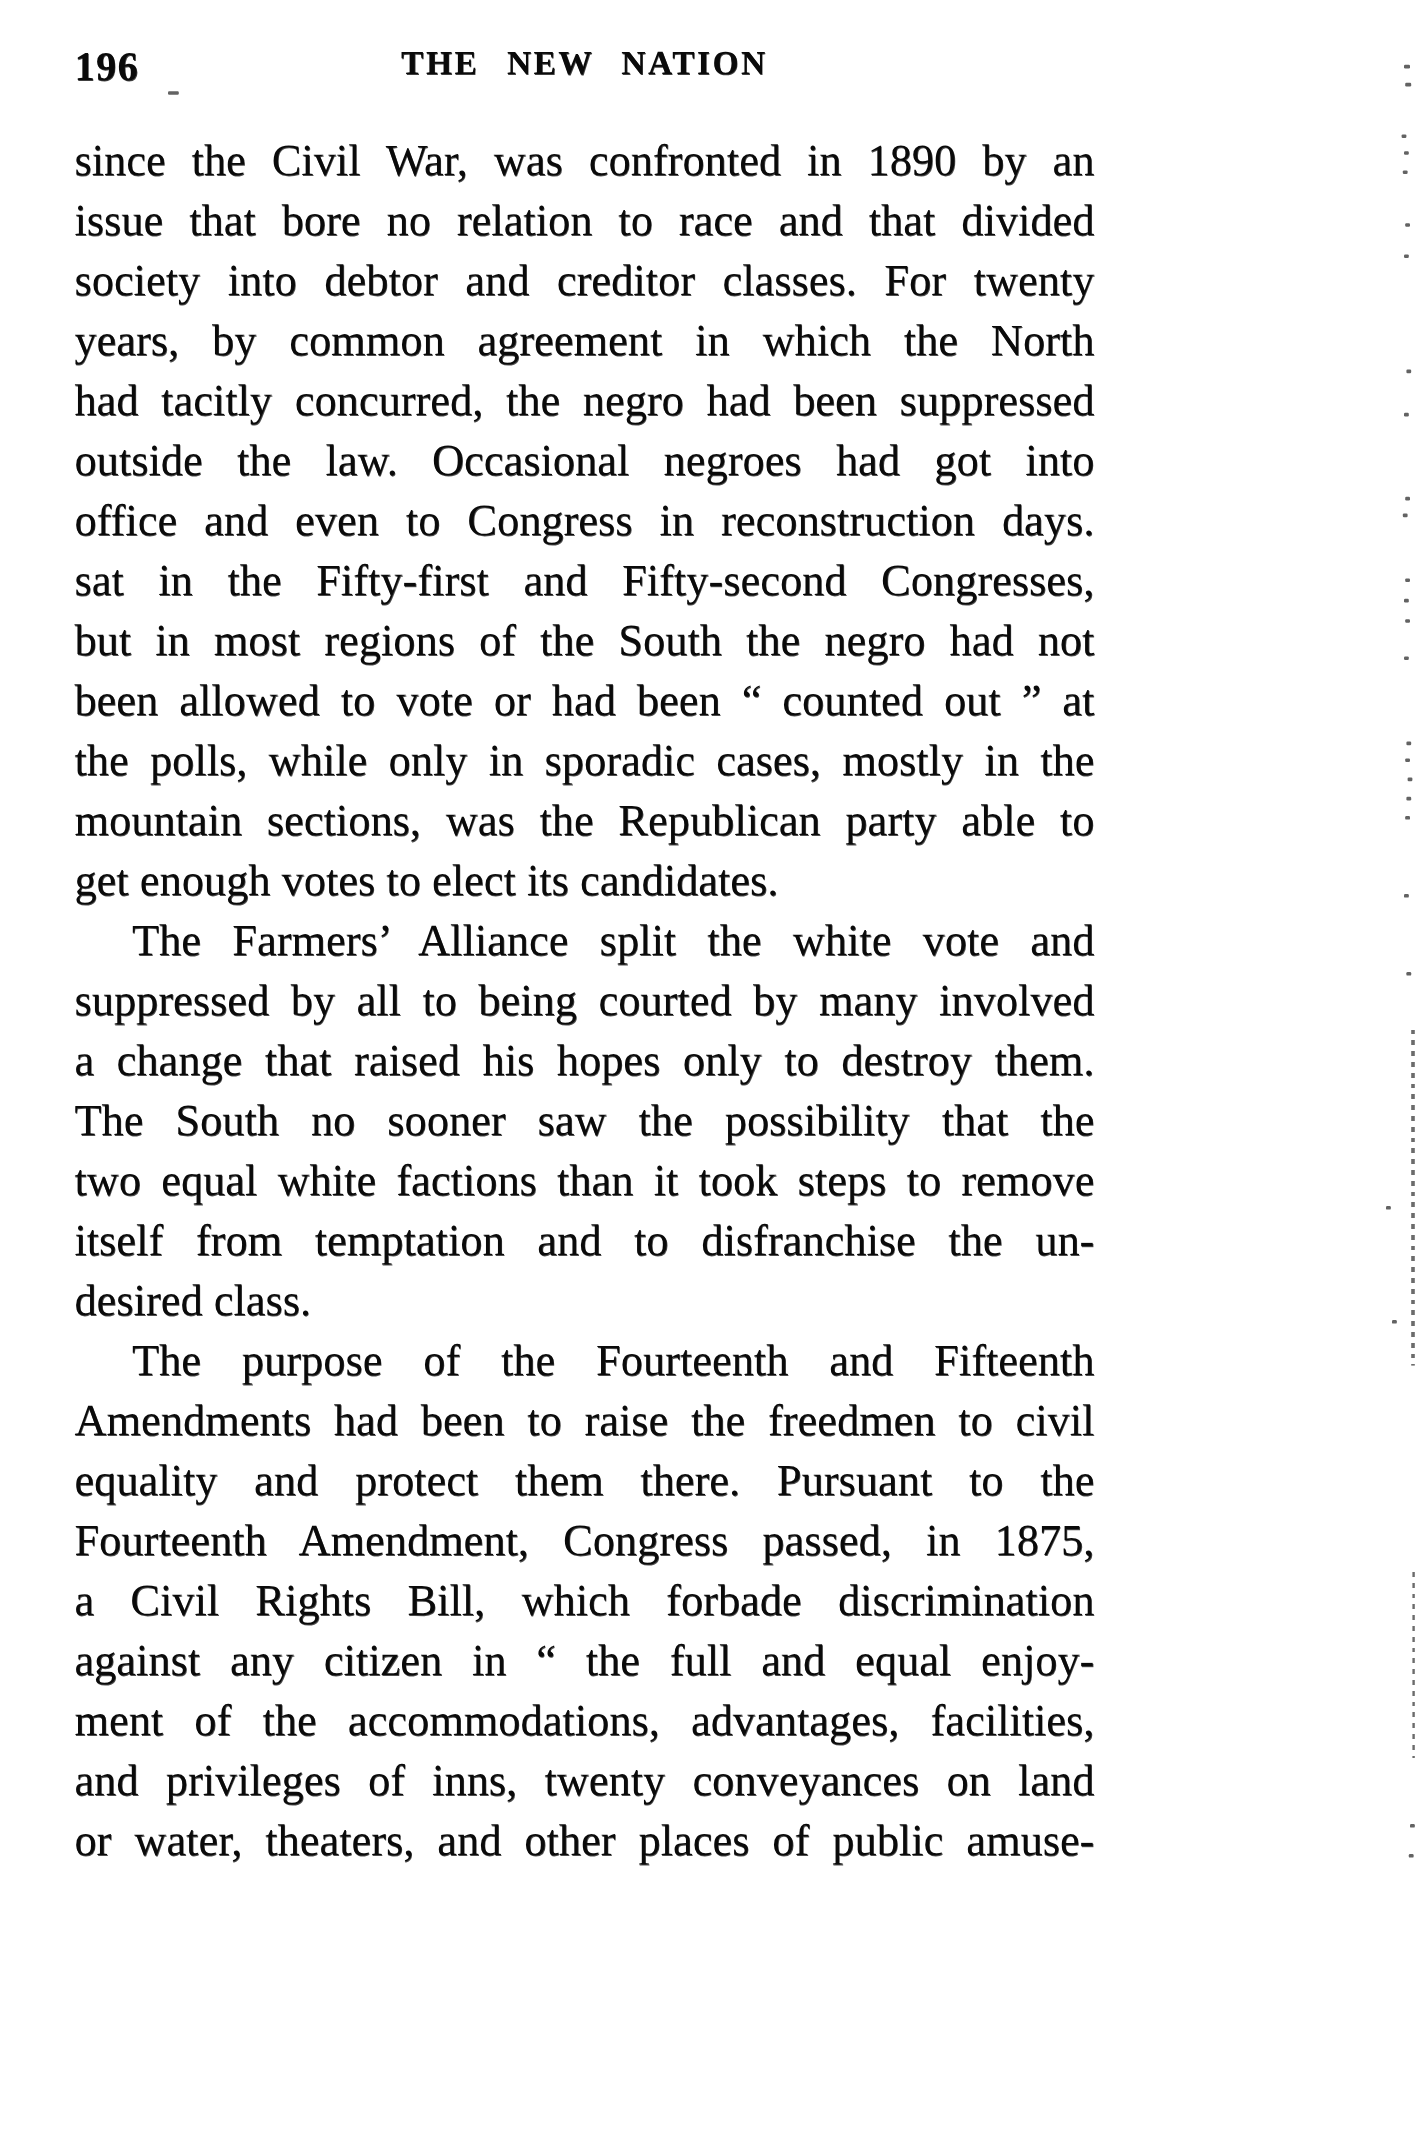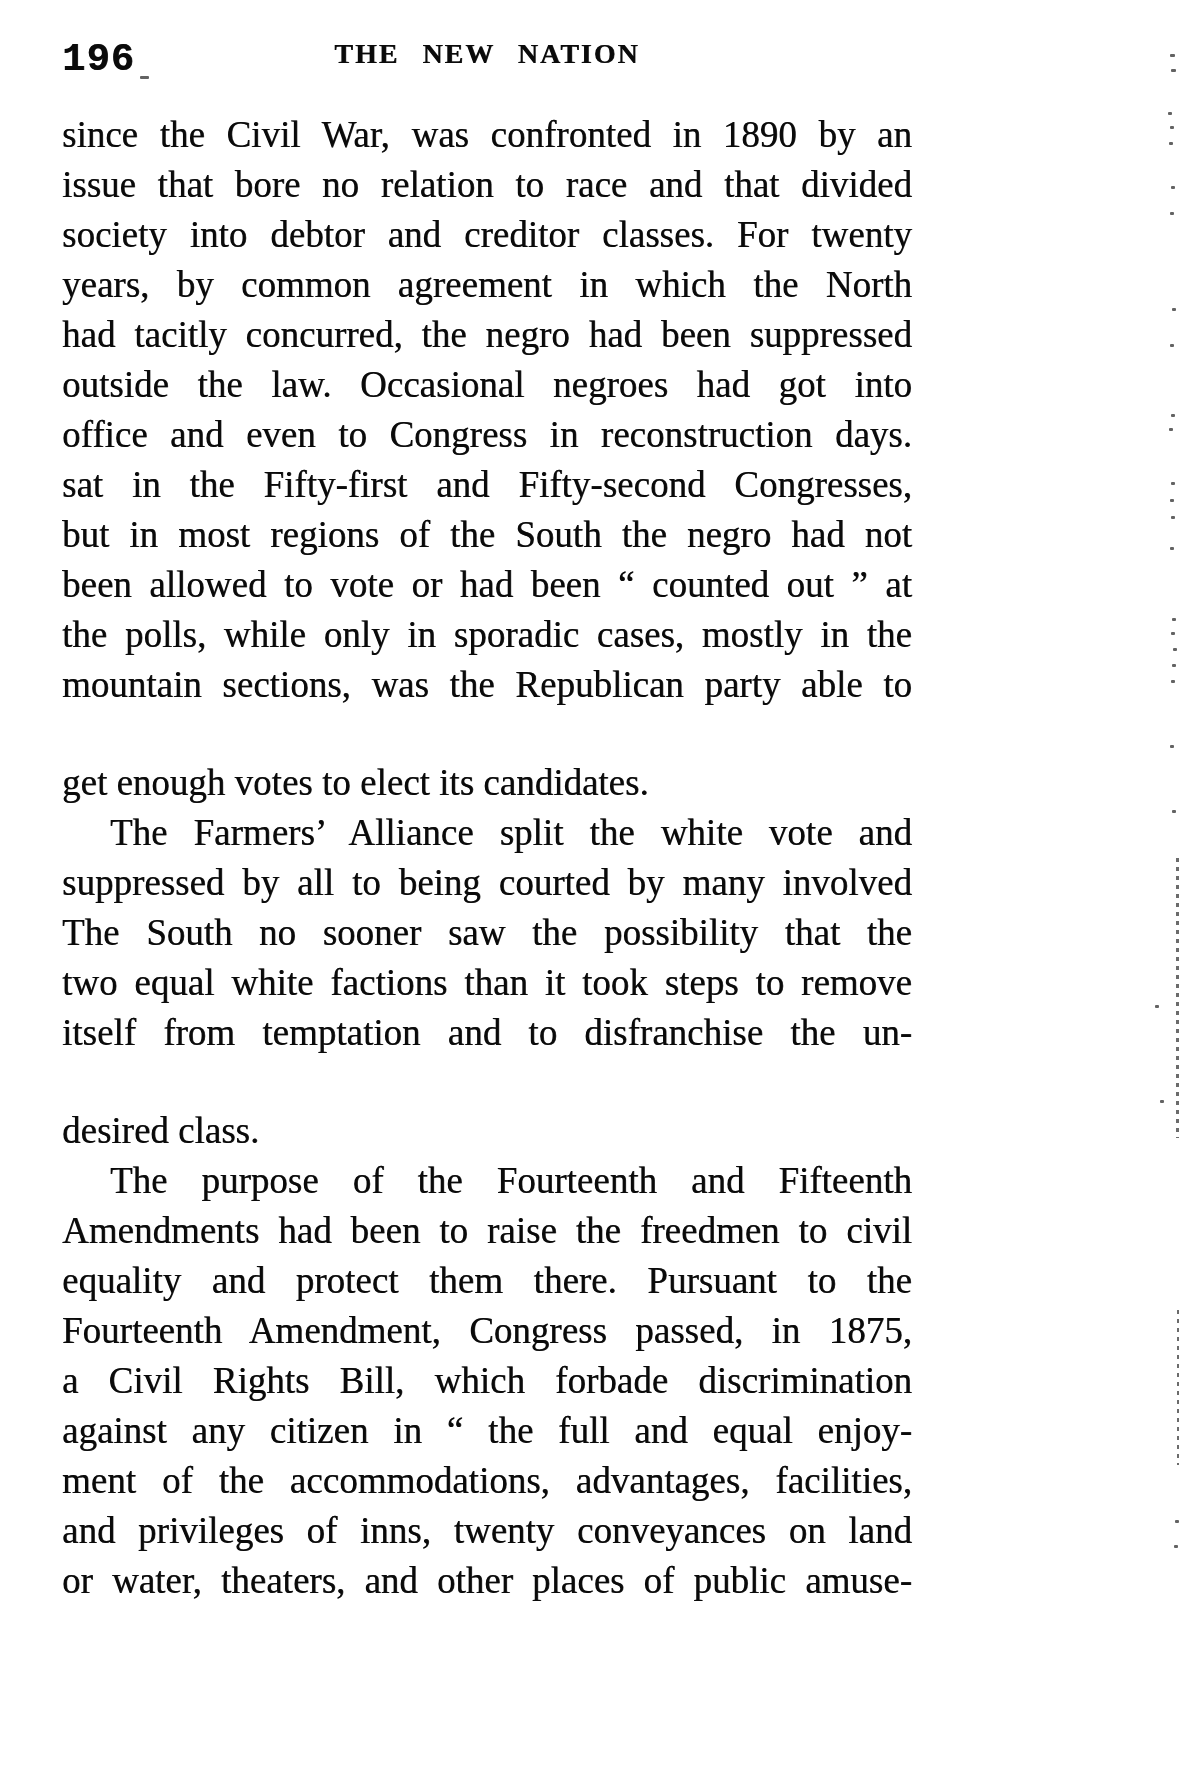--- a/index.html
+++ b/index.html
@@ -16,25 +16,24 @@
     color: #0a0a0a;
   }
   .header-row {
     position: absolute;
     left: 62px; top: 38px;
     width: 850px; height: 46px;
   }
   .page-number {
     position: absolute;
     left: 0; top: 0;
-    font-size: 39px;
+    font-size: 34px;
     font-weight: bold;
     letter-spacing: 1px;
     text-shadow: 0.5px 0.3px 0 rgba(0,0,0,0.75);
-    font-family: Liberation Mono, monospace;
   }
   .header-title {
     position: absolute;
     left: 0; right: 0; top: 0;
     text-align: center;
     font-size: 28px;
     font-weight: bold;
     letter-spacing: 2px;
     word-spacing: 14px;
     text-shadow: 0.5px 0.3px 0 rgba(0,0,0,0.75);
@@ -47,21 +46,21 @@
   .line {
     font-size: 37px;
     line-height: 50px;
     height: 50px;
     white-space: normal;
     text-align: justify;
     text-align-last: justify;
     text-shadow: 0.5px 0.3px 0 rgba(0,0,0,0.7);
   }
   .line.indent { text-indent: 48px; }
-  .line.lastline { text-align-last: left; margin-top: 48px; }
+  .line.lastline { text-align-last: left; }
   .artifact {
     position: absolute;
     background: #2f2f2f;
     border-radius: 1px;
     opacity: 0.75;
   }
   .artifact.dashline {
     background: repeating-linear-gradient(to bottom, #3a3a3a 0 4px, transparent 4px 9px);
     border-radius: 0;
   }
@@ -85,20 +84,21 @@
       <div class="line">outside the law. Occasional negroes had got into</div>
       <div class="line">office and even to Congress in reconstruction days.</div>
       <div class="line">sat in the Fifty-first and Fifty-second Congresses,</div>
       <div class="line">but in most regions of the South the negro had not</div>
       <div class="line">been allowed to vote or had been “ counted out ” at</div>
       <div class="line">the polls, while only in sporadic cases, mostly in the</div>
       <div class="line">mountain sections, was the Republican party able to</div>
       <div class="line lastline">get enough votes to elect its candidates.</div>
       <div class="line indent">The Farmers’ Alliance split the white vote and</div>
       <div class="line">suppressed by all to being courted by many involved</div>
+      <div class="line">a change that raised his hopes only to destroy them.</div>
       <div class="line">The South no sooner saw the possibility that the</div>
       <div class="line">two equal white factions than it took steps to remove</div>
       <div class="line">itself from temptation and to disfranchise the un-</div>
       <div class="line lastline">desired class.</div>
       <div class="line indent">The purpose of the Fourteenth and Fifteenth</div>
       <div class="line">Amendments had been to raise the freedmen to civil</div>
       <div class="line">equality and protect them there. Pursuant to the</div>
       <div class="line">Fourteenth Amendment, Congress passed, in 1875,</div>
       <div class="line">a Civil Rights Bill, which forbade discrimination</div>
       <div class="line">against any citizen in “ the full and equal enjoy-</div>

